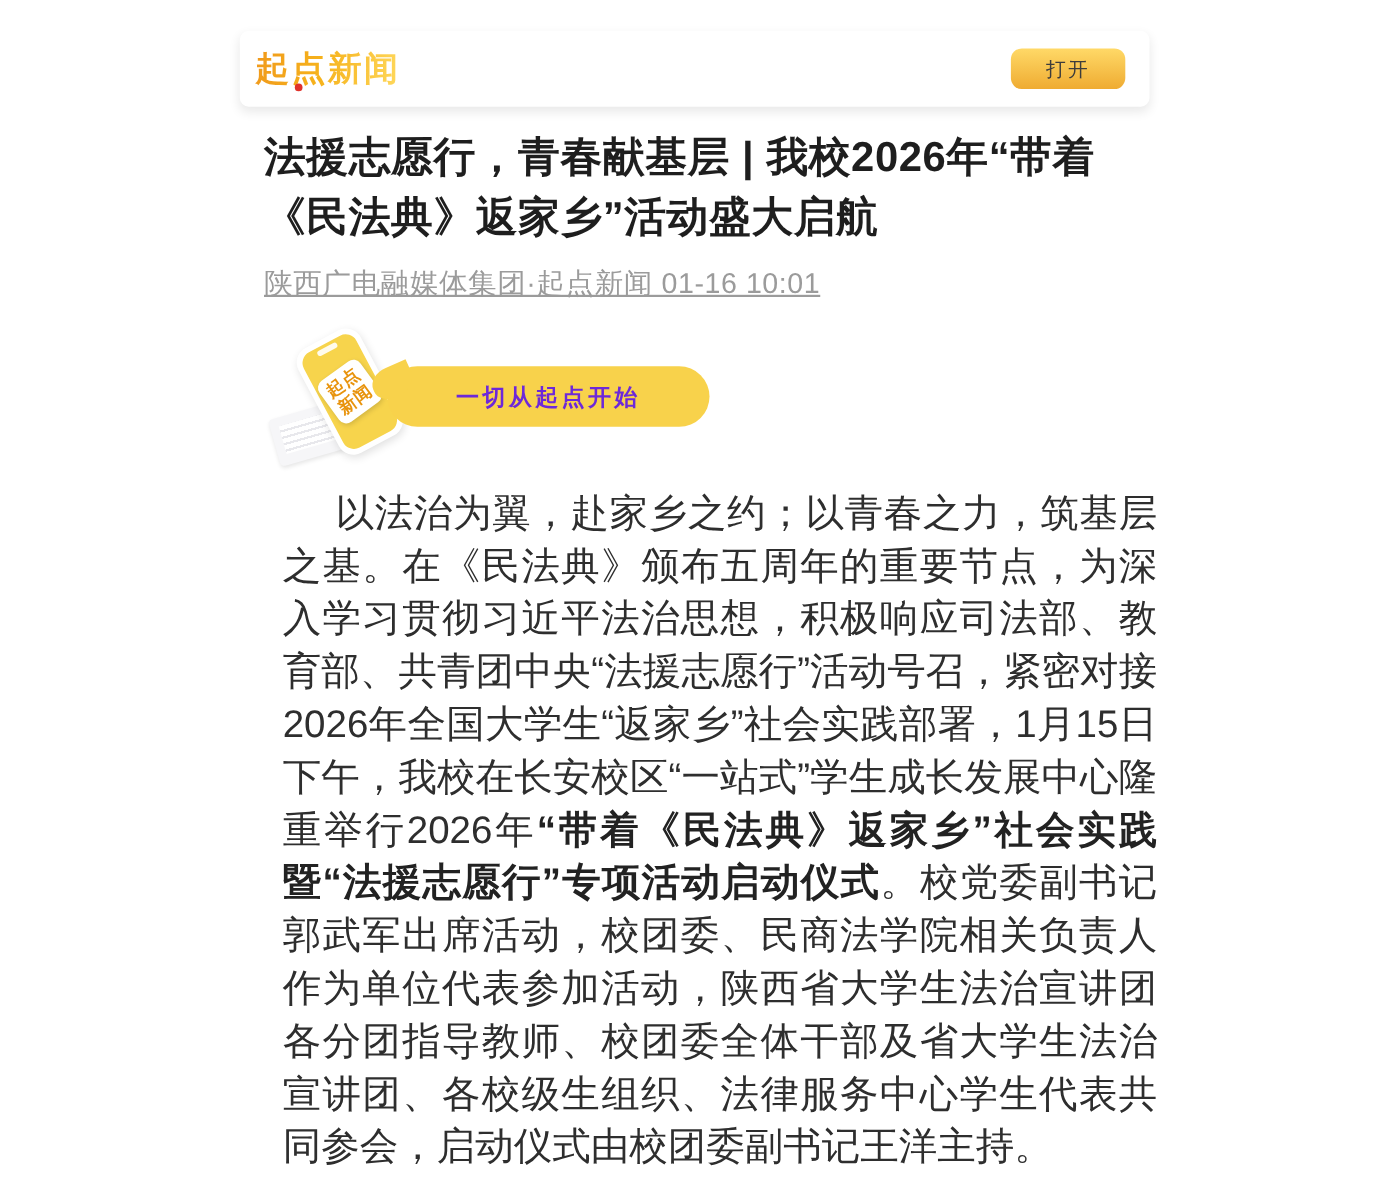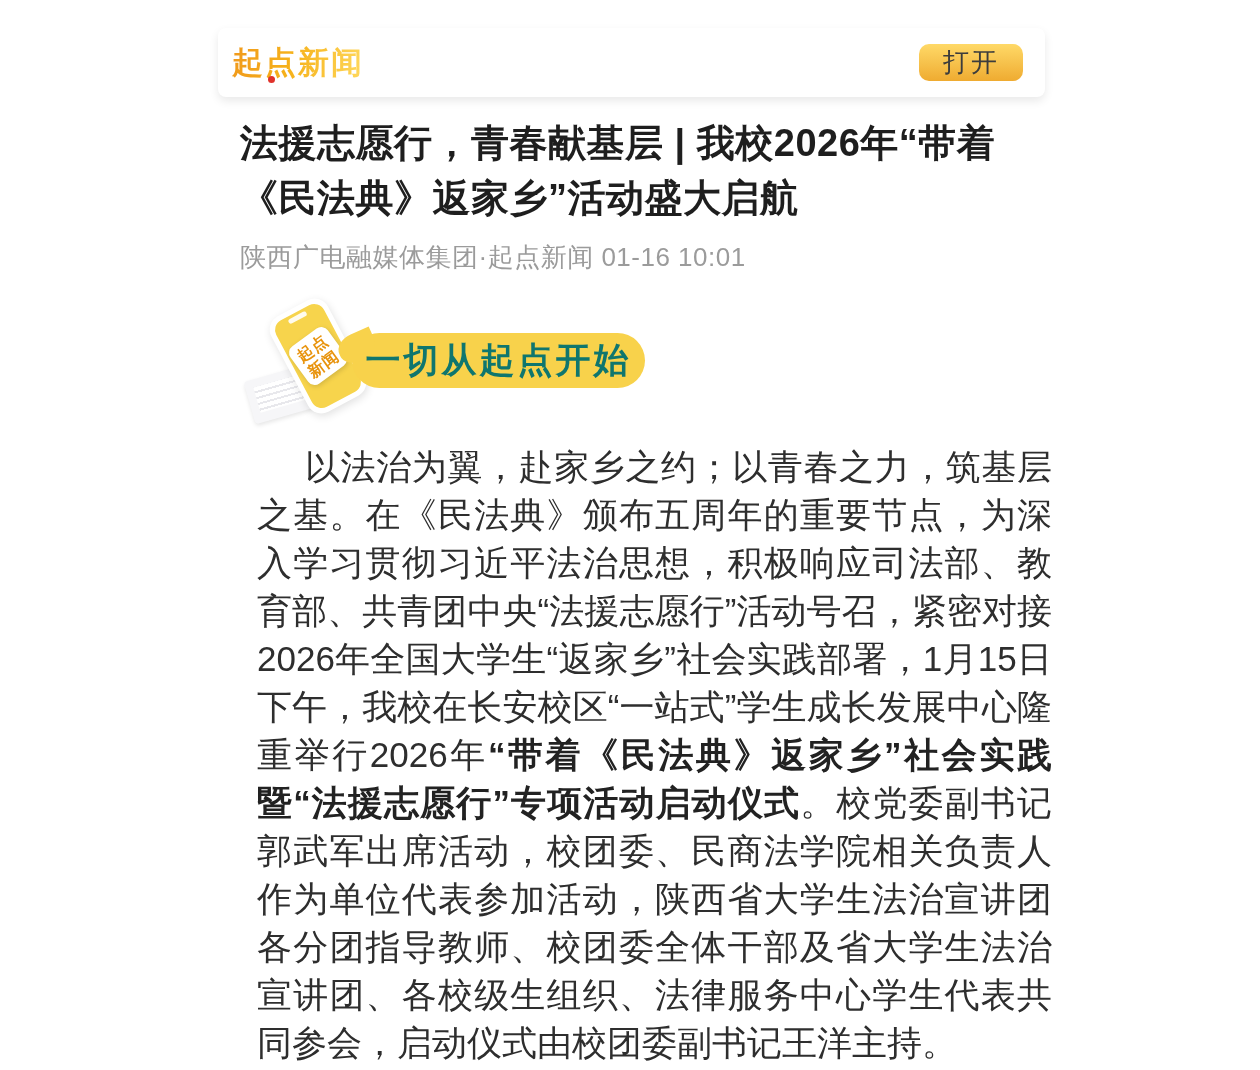--- a/index.html
+++ b/index.html
@@ -22,34 +22,34 @@
     -webkit-background-clip:text; background-clip:text; color:transparent;
     cursor:pointer;
   }
   .logo-dot {
     position:absolute; left:36px; bottom:1px; width:7px; height:7px;
     border-radius:50%; background:#e0322b;
   }
   .open-btn {
     width:104px; height:37px; border:none; border-radius:10px;
     background:linear-gradient(180deg,#ffd967 0%,#f6c04a 55%,#efab31 100%);
-    color:#3c3c3c; font-size:26px; font-family:"Liberation Sans",sans-serif;
+    color:#3c3c3c; font-size:18px; font-family:"Liberation Sans",sans-serif;
     display:flex; align-items:center; justify-content:center; cursor:pointer;
     letter-spacing:2px;
   }
 
   
   .title {
     position:absolute; left:240px; top:116px; width:780px;
     font-size:38px; line-height:55px; font-weight:700; color:#1e1e1e;
     letter-spacing:0.5px;
   }
   .byline {
     position:absolute; left:240px; top:240px; width:780px;
-    font-size:26px; color:#9b9b9b; letter-spacing:0.5px;
+    font-size:26px; color:#9b9b9b; letter-spacing:0.5px;text-decoration:underline;
   }
 
   
   .banner { position:absolute; left:240px; top:298px; width:795px; height:132px; }
 
   .paper {
     position:absolute; left:8px; top:72px; width:82px; height:44px;
     background:#f6f6f8; border-radius:4px; transform:rotate(-16deg);
     box-shadow:0 2px 4px rgba(0,0,0,0.10);
   }
@@ -83,21 +83,21 @@
     position:absolute; left:112px; top:35px; width:293px; height:55px;
     background:#f8d24b; border-radius:28px;
     display:flex; align-items:center; justify-content:center;
   }
   .bubble::before {
     content:""; position:absolute; left:-14px; top:0px; width:38px; height:28px;
     background:#f8d24b; border-radius:60% 0 70% 55%; transform:rotate(-24deg);
   }
   .bubble-text {
     position:relative; font-family:"DejaVu Serif","Liberation Serif",serif;
-    font-size:35px; font-weight:700; color:#0f766e; letter-spacing:3px;
+    font-size:21px; font-weight:700; color:#6d28d9; letter-spacing:3px;
   }
 
   
   .body-text {
     position:absolute; left:240px; top:443px; width:795px;
     font-size:35px; line-height:48px; color:#2e2e2e;
     text-indent:48px; text-align:justify; letter-spacing:0;margin-left:17px;
   }
   .body-text b { font-weight:700; color:#222222; }
 </style>

